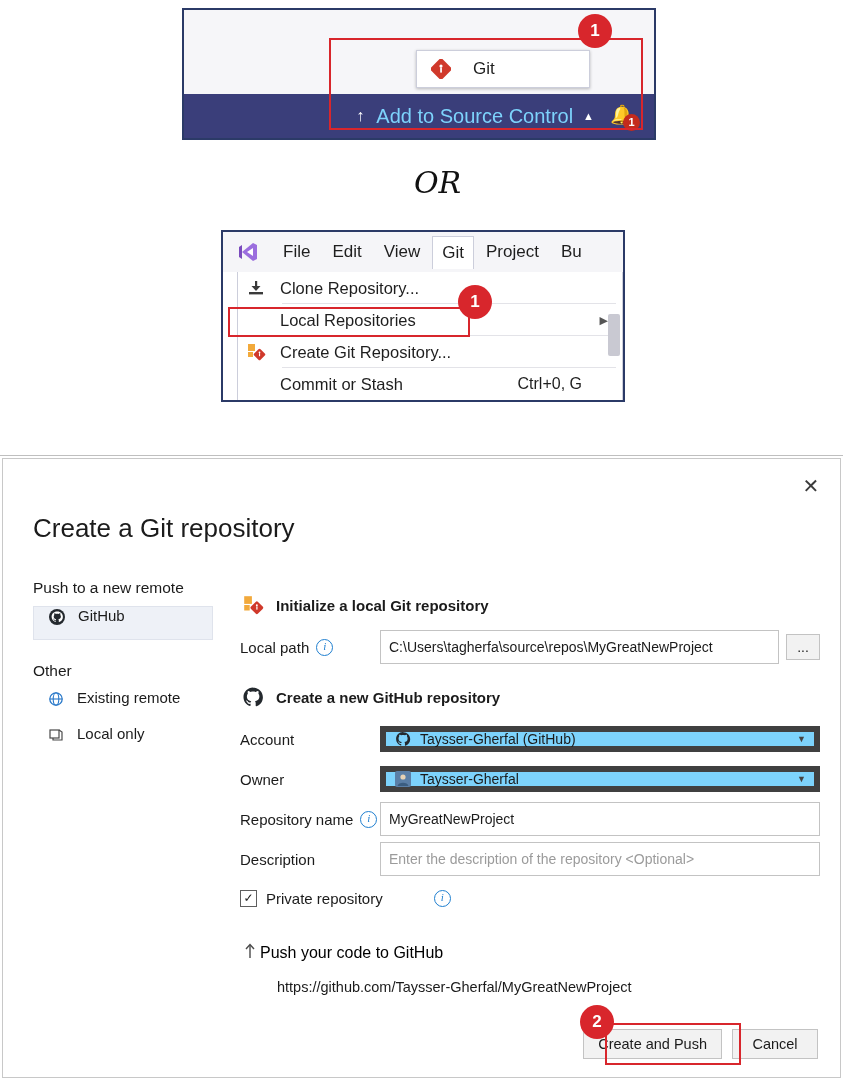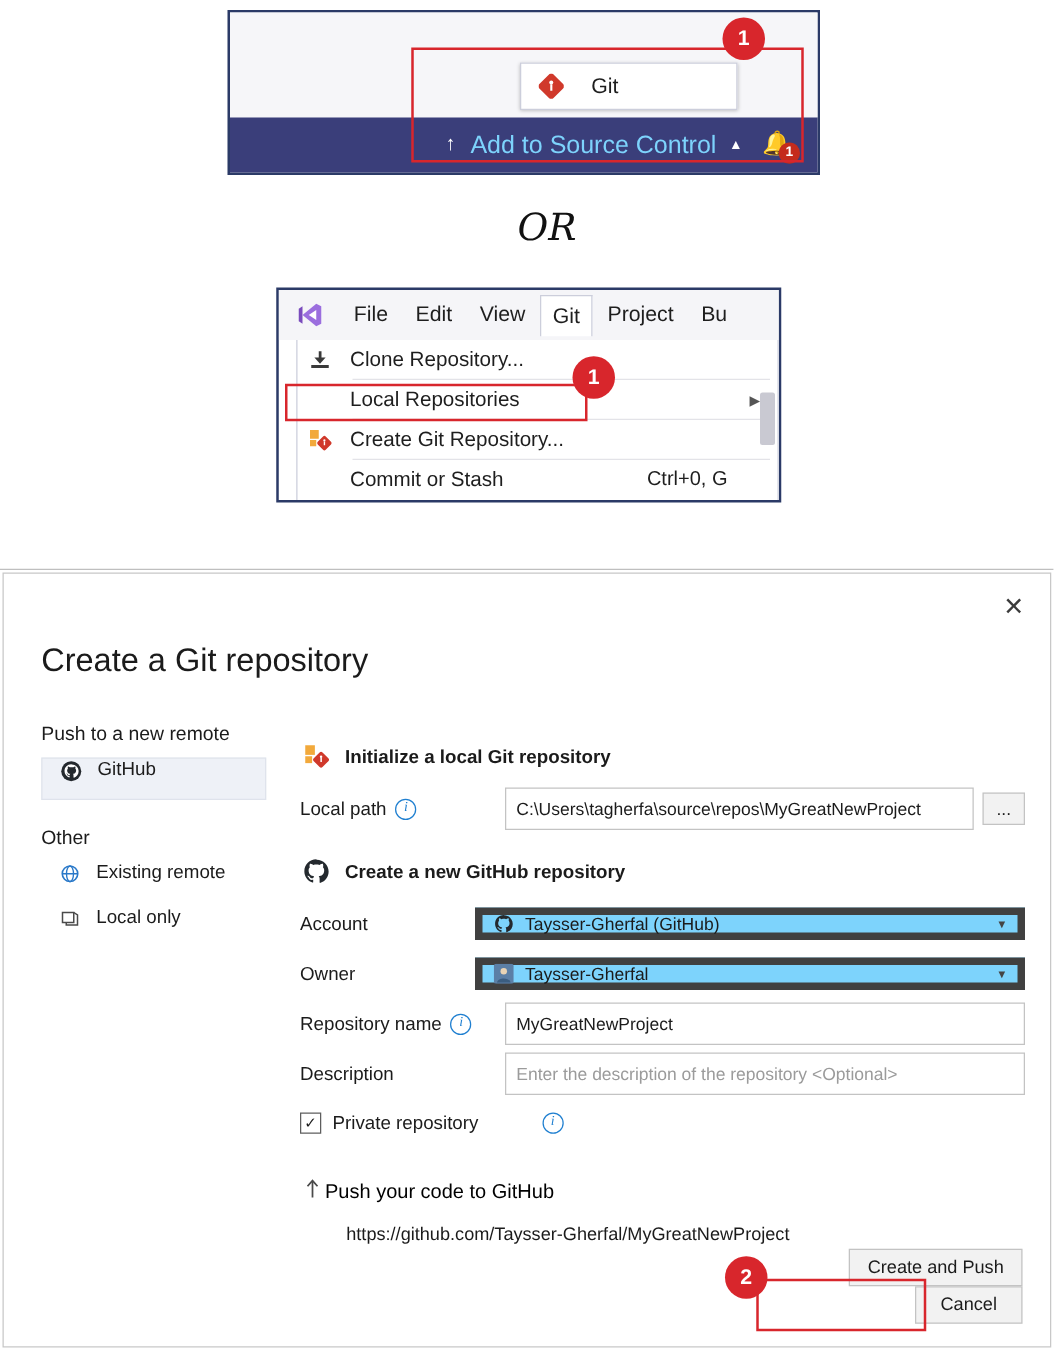--- a/index.html
+++ b/index.html
@@ -340,21 +340,20 @@
     border: 1px solid #c3c3c3;
     background: #ffffff;
     font-size: 14px;
     color: #1b1b1b;
     padding: 16px 8px;
     box-sizing: border-box;
     display: flex;
     align-items: center;
     overflow: hidden;
     white-space: nowrap;
-    margin-left: 24px;
   }
   .tbox.placeholder { color: #9b9b9b; }
   .browse-btn {
     width: 34px; height: 26px;
     margin-left: 7px;
     border: 1px solid #c3c3c3;
     background: #f2f2f2;
     font-size: 14px;
     color: #1b1b1b;
     text-align: center;
@@ -413,22 +412,21 @@
     font-size: 14.5px;
     color: #1b1b1b;
     margin-left: 37px;
   }
 
   
   .footer-btns {
     position: absolute;
     right: 22px; bottom: 18px;
     display: flex;
-    align-items: flex-end;
-    flex-direction: column;
+    align-items: flex-start;
   }
   .btn {
     height: 30px;
     min-width: 86px;
     border: 1px solid #c3c3c3;
     background: #f2f2f2;
     font-size: 14.5px;
     color: #1b1b1b;
     display: flex;
     align-items: center;

